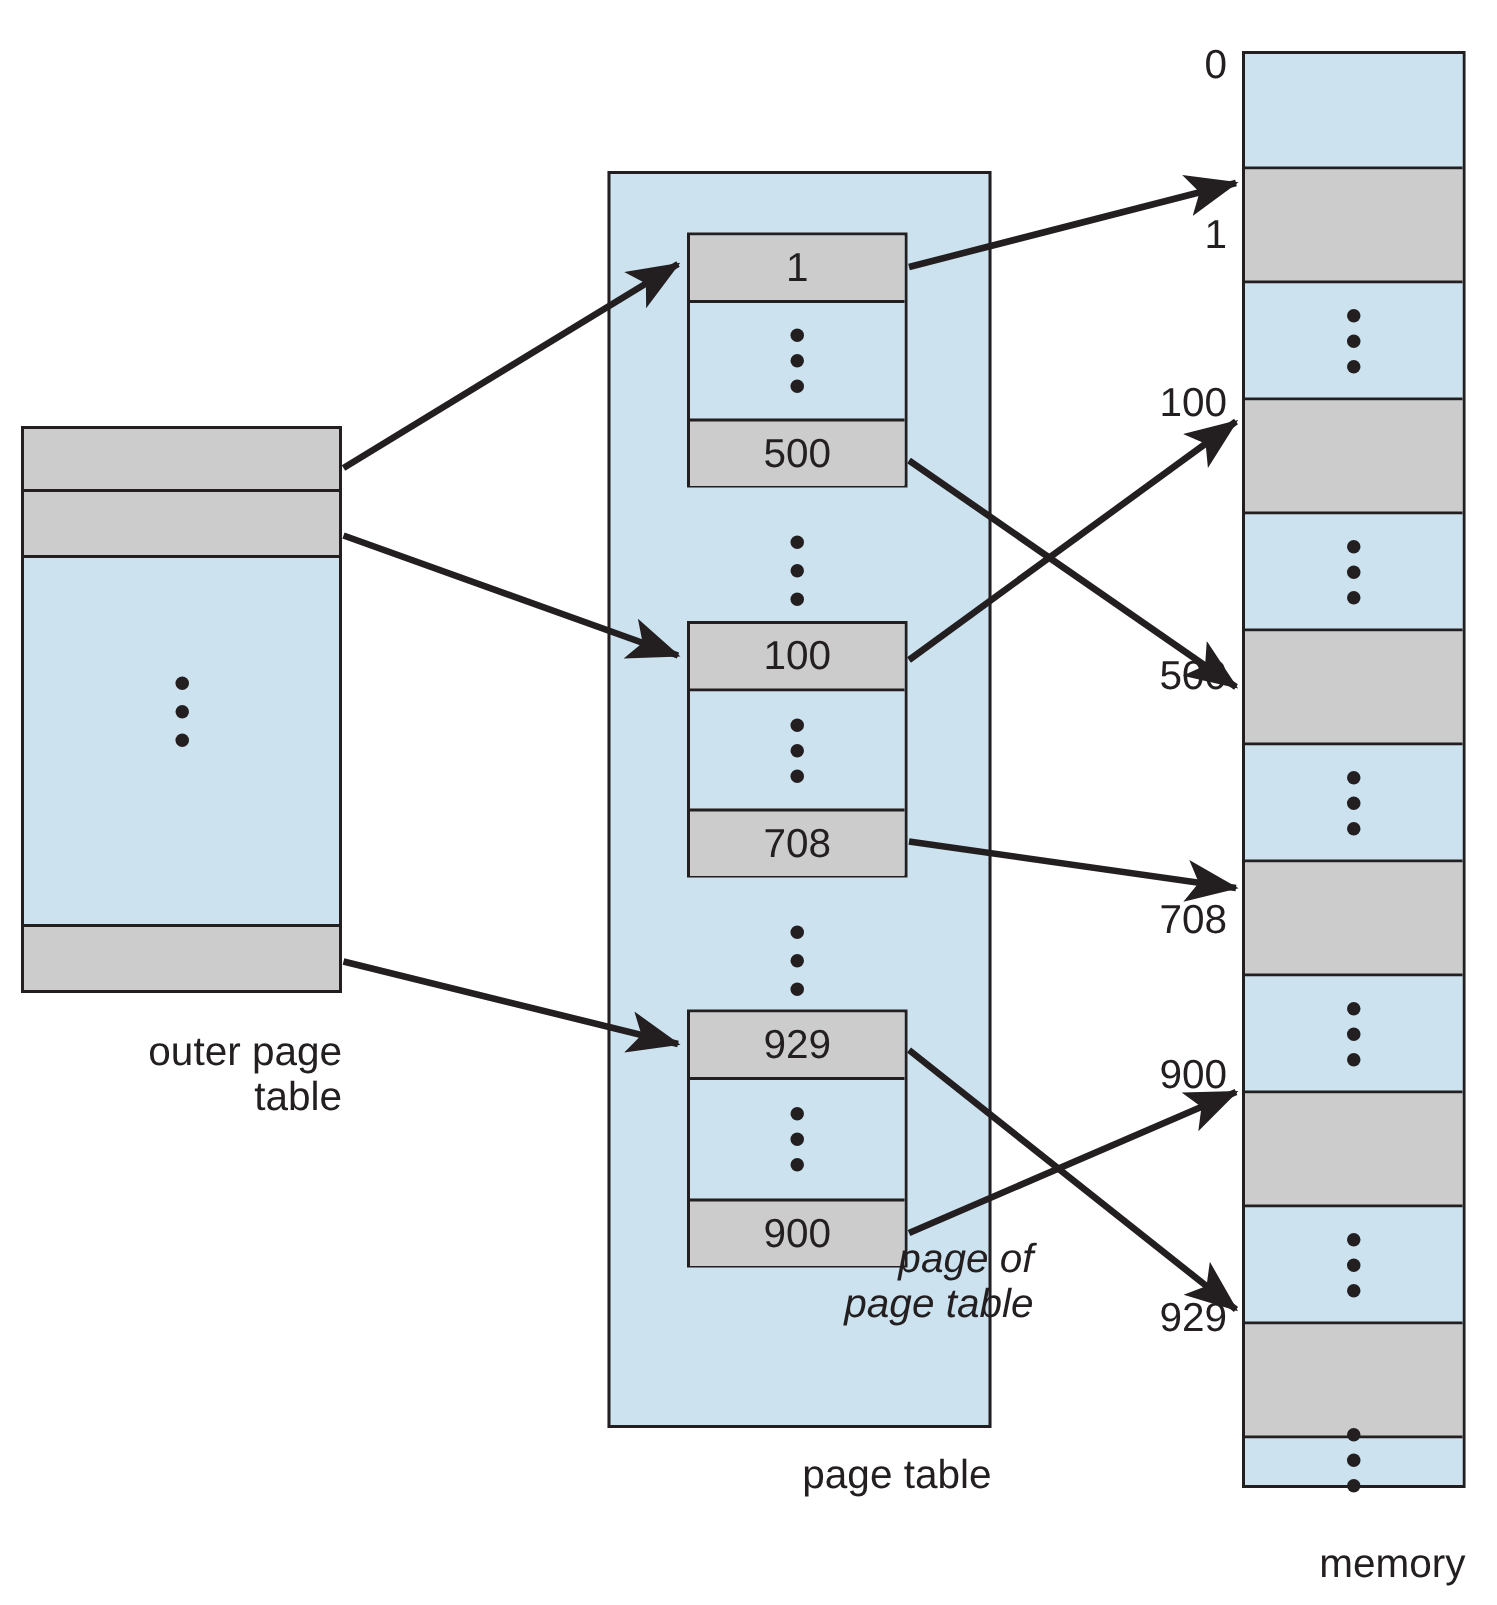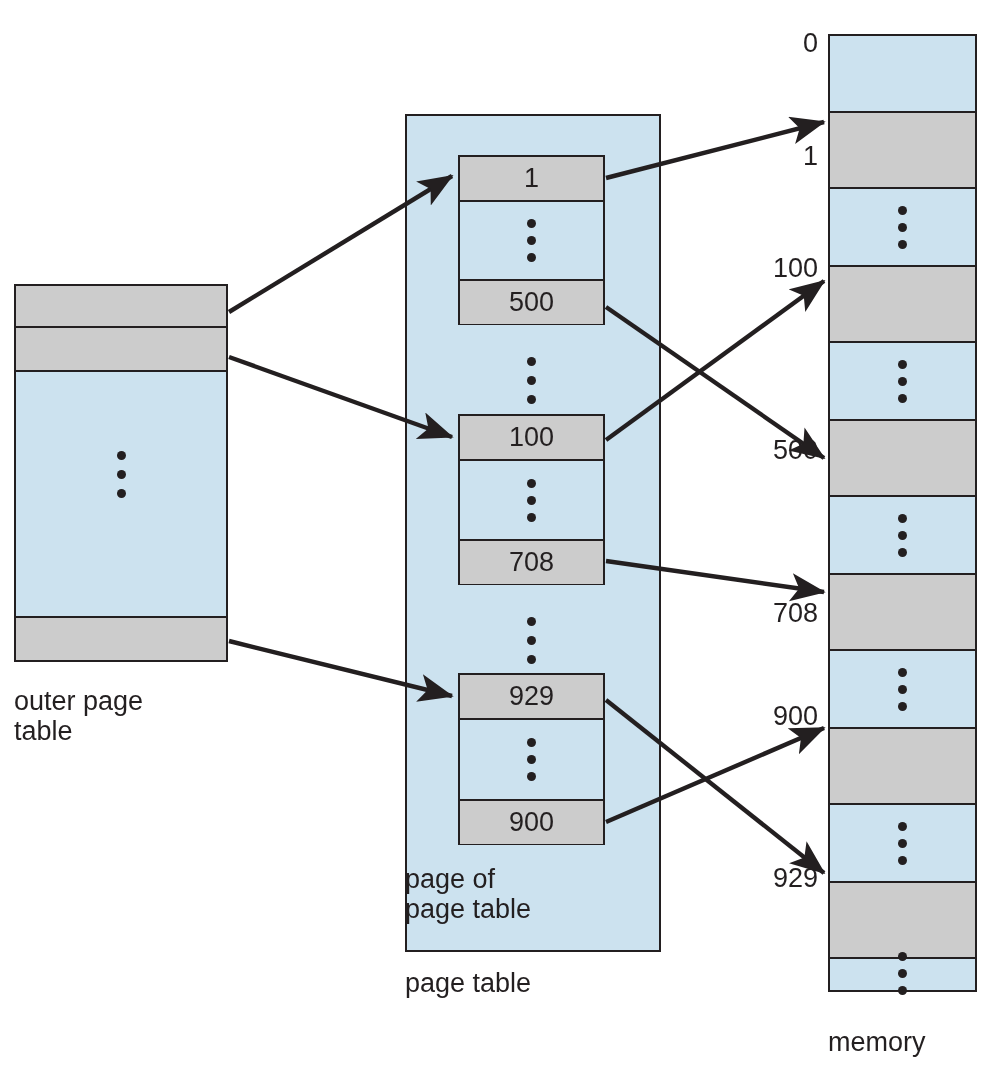--- a/index.html
+++ b/index.html
@@ -144,21 +144,21 @@
     text-align: right;
     font-size: 27px;
     line-height: 1;
     color: #231f20;
     white-space: nowrap;
   }
 
   
   .caption {
     position: absolute;
-    text-align: left;
+    text-align: right;
     font-size: 27px;
     line-height: 1.12;
     color: #231f20;
     white-space: pre-line;
   }
 </style>
 </head>
 <body>
 
 <div id="stage">
@@ -220,21 +220,21 @@
     <div class="pt-gap" style="height:79px;">
       <div class="vdots tight">
         <span></span>
           <span></span>
           <span></span>
       </div>
     </div>
     <div class="pt-entry bottom">900</div>
   </div>
 
-  <div class="caption" style="left:405px; top:864px; width:284px;">page of
+  <div class="caption" style="left:405px; top:824px; width:284px;font-style:italic;">page of
 page table</div>
 
   <div class="caption" style="left:405px; top:968px; width:256px;">page table</div>
 
   <div id="memory-column">
     <div class="mem-row blue" style="top:0px; height:77px;"></div>
     <div class="mem-row gray" style="top:77px; height:76px;"></div>
     <div class="mem-row blue" style="top:153px; height:78px;">
       <div class="vdots tight">
           <span></span>

